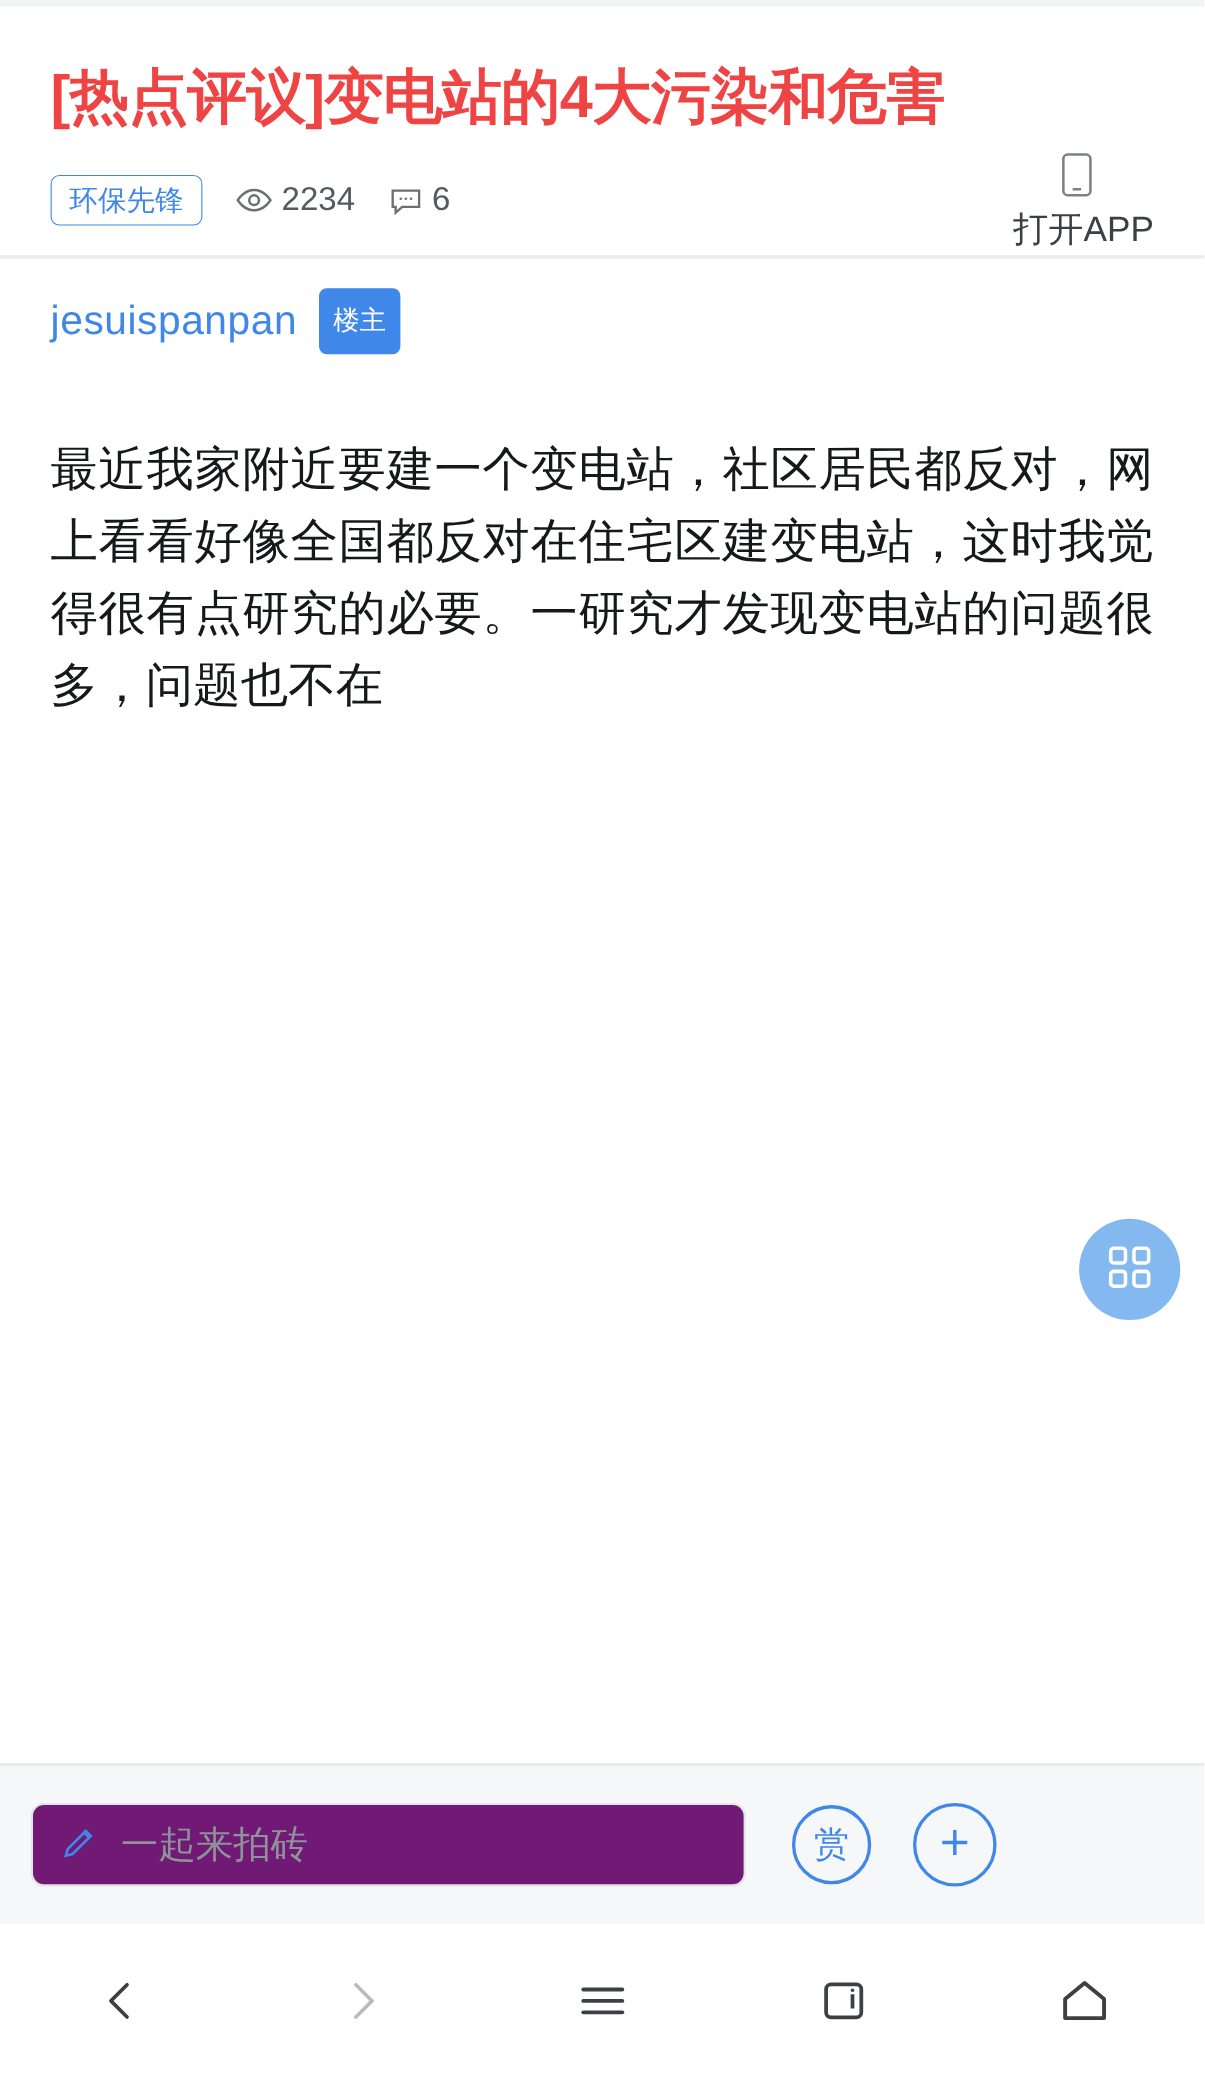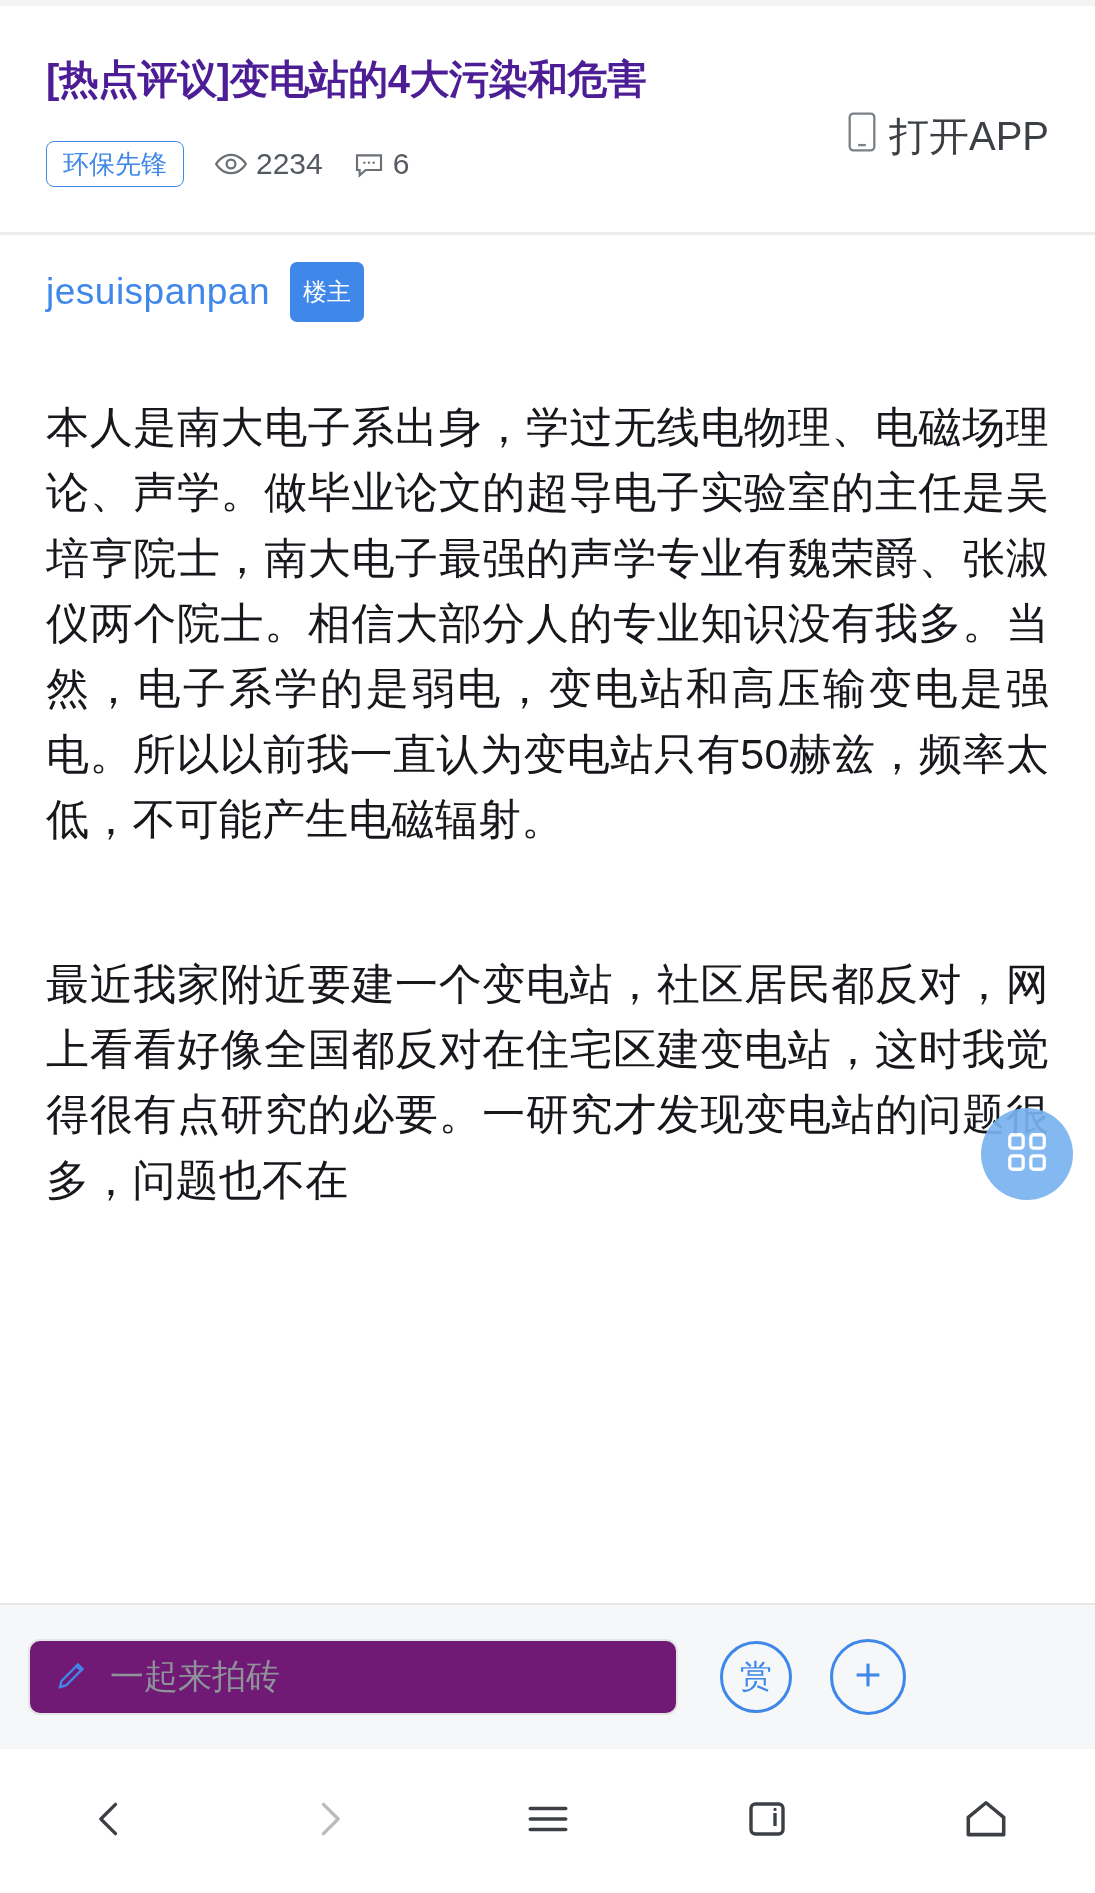--- a/index.html
+++ b/index.html
@@ -32,25 +32,25 @@
 
   
   .article-head {
     position: absolute;
     top: 6px; left: 0;
     width: 1095px;
   }
   .title {
     margin: 0;
     padding: 48px 46px 0 46px;
-    font-size: 40px;
+    font-size: 54px;
     font-weight: bold;
     line-height: 1.28;
     letter-spacing: -0.5px;
-    color: #4c1d95;
+    color: #ef4444;
   }
   .meta-row {
     display: flex;
     align-items: center;
     padding: 36px 46px 0 46px;
     position: relative;
   }
   .forum-tag {
     border: 1.5px solid #3f87e8;
     color: #3f87e8;
@@ -65,25 +65,26 @@
     align-items: center;
     margin-left: 30px;
     color: #555a61;
     font-size: 30px;
   }
   .meta-item .num { margin-left: 8px; }
   .eye-icon svg, .comment-icon svg { display: block; }
   .open-app {
     position: absolute;
     right: 46px;
-    top: 4px;
-    display: flex;
-    align-items: center;
-    font-size: 40px;
+    top: 16px;
+    display: flex;
+    align-items: center;
+    font-size: 32px;
     color: #3c4045;
+    flex-direction: column;
   }
   .open-app .phone-icon { margin-right: 12px; display:block; }
 
   .divider {
     position: absolute;
     top: 232px;
     left: 0;
     width: 1095px;
     height: 3px;
     background: #ececee;
@@ -268,21 +269,20 @@
     </div>
   </div>
 
   <div class="divider"></div>
 
   <div class="post">
     <div class="author-row">
       <span class="author-name">jesuispanpan</span>
       <span class="owner-badge">楼主</span>
     </div>
-    <p class="para">本人是南大电子系出身，学过无线电物理、电磁场理论、声学。做毕业论文的超导电子实验室的主任是吴培亨院士，南大电子最强的声学专业有魏荣爵、张淑仪两个院士。相信大部分人的专业知识没有我多。当然，电子系学的是弱电，变电站和高压输变电是强电。所以以前我一直认为变电站只有50赫兹，频率太低，不可能产生电磁辐射。</p>
     <p class="para">最近我家附近要建一个变电站，社区居民都反对，网上看看好像全国都反对在住宅区建变电站，这时我觉得很有点研究的必要。一研究才发现变电站的问题很多，问题也不在</p>
   </div>
 
   <div class="float-btn">
     <span class="grid-icon">
       <svg width="46" height="46" viewBox="0 0 24 24" fill="none" stroke="#ffffff" stroke-width="1.7">
         <rect x="3" y="3" width="7" height="7" rx="1.5"></rect>
         <rect x="14" y="3" width="7" height="7" rx="1.5"></rect>
         <rect x="3" y="14" width="7" height="7" rx="1.5"></rect>
         <rect x="14" y="14" width="7" height="7" rx="1.5"></rect>

